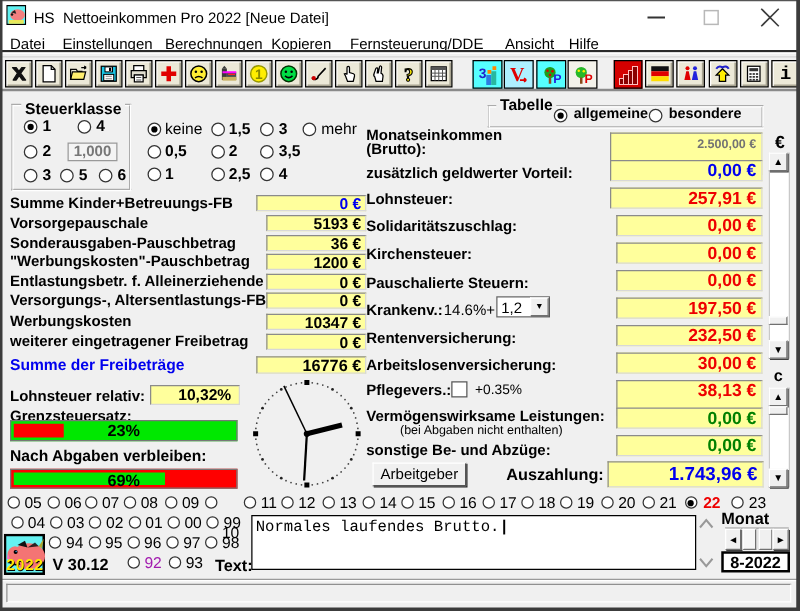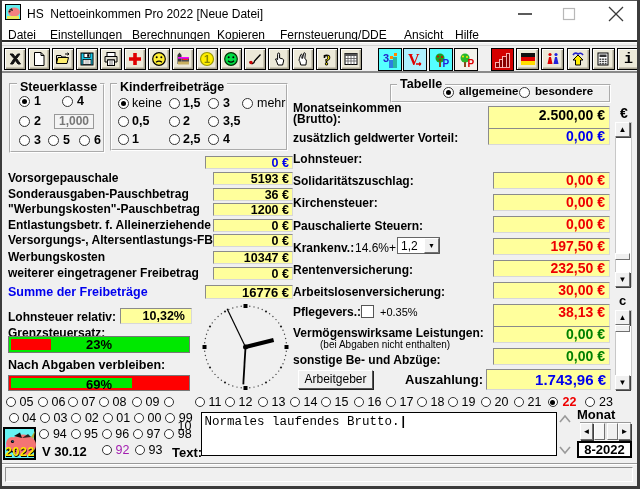--- a/index.html
+++ b/index.html
@@ -231,23 +231,20 @@
           <rect x="9.7" y="12.1" width="1.8" height="1.4"></rect>
         </g>
       </svg>
     </div>
 <div class="tbtn" style="left:617.0px;top:48px;width:23px;">
       <span style="font-family:'Liberation Mono',monospace;font-weight:bold;font-size:15px;">i</span>
     </div>
 <div class="gbox" style="left:9px;top:83px;width:96px;height:70px;">
       <div class="glab" style="left:6px;top:-5px;">Steuerklasse</div>
     </div>
-<div class="gbox" style="left:110px;top:83px;width:178px;height:68px;">
-      <div class="glab" style="left:5px;top:-5px;">Kinderfreibeträge</div>
-    </div>
 <div class="rd" style="left:18.5px;top:95.5px;width:11px;height:11px;">
       <div class="rdot"></div>
     </div>
 <div style="position:absolute;left:34.0px;top:94.0px;font-size:12.5px;font-weight:bold;color:#000;white-space:nowrap;">1</div>
 <div class="rd" style="left:61.5px;top:95.5px;width:11px;height:11px;"></div>
 <div style="position:absolute;left:77.0px;top:94.0px;font-size:12.5px;font-weight:bold;color:#000;white-space:nowrap;">4</div>
 <div class="rd" style="left:18.5px;top:115.5px;width:11px;height:11px;"></div>
 <div style="position:absolute;left:34.0px;top:114.0px;font-size:12.5px;font-weight:bold;color:#000;white-space:nowrap;">2</div>
 <div style="position:absolute;left:54px;top:114px;width:40px;height:15px;background:#f4f4f4;border:1px solid #999;color:#777;font-size:12px;font-weight:bold;text-align:center;line-height:13px;">1,000</div>
 <div class="rd" style="left:18.5px;top:134.5px;width:11px;height:11px;"></div>
@@ -271,20 +268,21 @@
 <div class="rd" style="left:168.5px;top:115.5px;width:11px;height:11px;"></div>
 <div style="position:absolute;left:183.0px;top:114.0px;font-size:12.5px;font-weight:bold;color:#000;white-space:nowrap;">2</div>
 <div class="rd" style="left:207.5px;top:115.5px;width:11px;height:11px;"></div>
 <div style="position:absolute;left:223.0px;top:114.0px;font-size:12.5px;font-weight:bold;color:#000;white-space:nowrap;">3,5</div>
 <div class="rd" style="left:117.5px;top:133.5px;width:11px;height:11px;"></div>
 <div style="position:absolute;left:132.0px;top:132.0px;font-size:12.5px;font-weight:bold;color:#000;white-space:nowrap;">1</div>
 <div class="rd" style="left:168.5px;top:133.5px;width:11px;height:11px;"></div>
 <div style="position:absolute;left:183.0px;top:132.0px;font-size:12.5px;font-weight:bold;color:#000;white-space:nowrap;">2,5</div>
 <div class="rd" style="left:207.5px;top:133.5px;width:11px;height:11px;"></div>
 <div style="position:absolute;left:223.0px;top:132.0px;font-size:12.5px;font-weight:bold;color:#000;white-space:nowrap;">4</div>
+<div style="position:absolute;left:8px;top:155px;font-size:12px;font-weight:bold;color:#000;white-space:nowrap;">Summe Kinder+Betreuungs-FB</div>
 <div class="fld" style="left:205px;top:156px;width:88px;height:13px;line-height:13px;color:#0000ee;font-size:12.5px;padding-right:3px;line-height:12px;">0&nbsp;€</div>
 <div style="position:absolute;left:8px;top:171px;font-size:12px;font-weight:bold;color:#000;white-space:nowrap;">Vorsorgepauschale</div>
 <div class="fld" style="left:213px;top:172px;width:80px;height:13px;line-height:13px;color:#000;font-size:12.5px;padding-right:3px;line-height:12px;">5193&nbsp;€</div>
 <div style="position:absolute;left:8px;top:187px;font-size:12px;font-weight:bold;color:#000;white-space:nowrap;">Sonderausgaben-Pauschbetrag</div>
 <div class="fld" style="left:213px;top:188px;width:80px;height:13px;line-height:13px;color:#000;font-size:12.5px;padding-right:3px;line-height:12px;">36&nbsp;€</div>
 <div style="position:absolute;left:8px;top:202px;font-size:12px;font-weight:bold;color:#000;white-space:nowrap;">"Werbungskosten"-Pauschbetrag</div>
 <div class="fld" style="left:213px;top:203px;width:80px;height:13px;line-height:13px;color:#000;font-size:12.5px;padding-right:3px;line-height:12px;">1200&nbsp;€</div>
 <div style="position:absolute;left:8px;top:218px;font-size:12px;font-weight:bold;color:#000;white-space:nowrap;">Entlastungsbetr. f. Alleinerziehende</div>
 <div class="fld" style="left:213px;top:219px;width:80px;height:13px;line-height:13px;color:#000;font-size:12.5px;padding-right:3px;line-height:12px;">0&nbsp;€</div>
 <div style="position:absolute;left:8px;top:233px;font-size:12px;font-weight:bold;color:#000;white-space:nowrap;">Versorgungs-, Altersentlastungs-FB</div>
@@ -402,22 +400,23 @@
 <div style="position:absolute;left:355px;top:241px;font-size:12px;font-weight:normal;color:#000;white-space:nowrap;">14.6%+</div>
 <div style="position:absolute;left:397px;top:237px;width:43px;height:17px;background:#fff;border:1px solid #666;">
 <div style="position:absolute;left:3px;top:1px;font-size:12px;">1,2</div>
 <div style="position:absolute;right:0;top:0;width:15px;height:15px;background:#f0f0f0;border:1px solid #fff;border-right-color:#707070;border-bottom-color:#707070;box-shadow:0.5px 0.5px 0 #404040;text-align:center;font-size:7px;line-height:14px;">▼</div>
     </div>
 <div style="position:absolute;left:320px;top:339px;font-size:10px;font-weight:normal;color:#000;white-space:nowrap;">(bei Abgaben nicht enthalten)</div>
 <div class="chk" style="left:361px;top:305px;"></div>
 <div style="position:absolute;left:380px;top:306px;font-size:11px;font-weight:normal;color:#000;white-space:nowrap;">+0.35%</div>
 <div style="position:absolute;left:298px;top:370px;width:75px;height:19px;background:#f0f0f0;border:1px solid #fff;border-right-color:#555;border-bottom-color:#555;box-shadow:1px 1px 0 #222;text-align:center;font-size:12px;line-height:17px;">Arbeitgeber</div>
 <div style="position:absolute;left:380px;top:372px;width:103px;text-align:right;font-size:13px;font-weight:bold;white-space:nowrap;">Auszahlung:</div>
-<div class="fld" style="left:488px;top:106px;width:122px;height:34px;line-height:19px;color:#000000;font-size:14px;padding-right:4px;line-height:17px;">2.500,00 €</div>
+<div class="fld" style="left:488px;top:106px;width:122px;height:34px;line-height:19px;color:#737373;font-size:10px;padding-right:4px;line-height:17px;">2.500,00 €</div>
 <div class="fld" style="left:488px;top:128px;width:122px;height:17px;line-height:17px;color:#0000ee;font-size:14px;padding-right:4px;line-height:15px;">0,00 €</div>
+<div class="fld" style="left:488px;top:150px;width:122px;height:17px;line-height:17px;color:#ee0000;font-size:14px;padding-right:4px;line-height:15px;">257,91 €</div>
 <div class="fld" style="left:492.5px;top:172px;width:117.5px;height:17px;line-height:17px;color:#ee0000;font-size:14px;padding-right:4px;line-height:15px;">0,00 €</div>
 <div class="fld" style="left:492.5px;top:194px;width:117.5px;height:17px;line-height:17px;color:#ee0000;font-size:14px;padding-right:4px;line-height:15px;">0,00 €</div>
 <div class="fld" style="left:492.5px;top:216px;width:117.5px;height:17px;line-height:17px;color:#ee0000;font-size:14px;padding-right:4px;line-height:15px;">0,00 €</div>
 <div class="fld" style="left:492.5px;top:238px;width:117.5px;height:17px;line-height:17px;color:#ee0000;font-size:14px;padding-right:4px;line-height:15px;">197,50 €</div>
 <div class="fld" style="left:492.5px;top:260px;width:117.5px;height:17px;line-height:17px;color:#ee0000;font-size:14px;padding-right:4px;line-height:15px;">232,50 €</div>
 <div class="fld" style="left:492.5px;top:282px;width:117.5px;height:17px;line-height:17px;color:#ee0000;font-size:14px;padding-right:4px;line-height:15px;">30,00 €</div>
 <div class="fld" style="left:492.5px;top:304px;width:117.5px;height:29px;line-height:17px;color:#ee0000;font-size:14px;padding-right:4px;line-height:15px;">38,13 €</div>
 <div class="fld" style="left:492.5px;top:326px;width:117.5px;height:17px;line-height:17px;color:#008000;font-size:14px;padding-right:4px;line-height:15px;">0,00 €</div>
 <div class="fld" style="left:492.5px;top:348px;width:117.5px;height:17px;line-height:17px;color:#008000;font-size:14px;padding-right:4px;line-height:15px;">0,00 €</div>
 <div class="fld" style="left:486px;top:369px;width:125px;height:21px;line-height:21px;color:#0000ee;font-size:15px;padding-right:4px;line-height:19px;">1.743,96 €</div>

